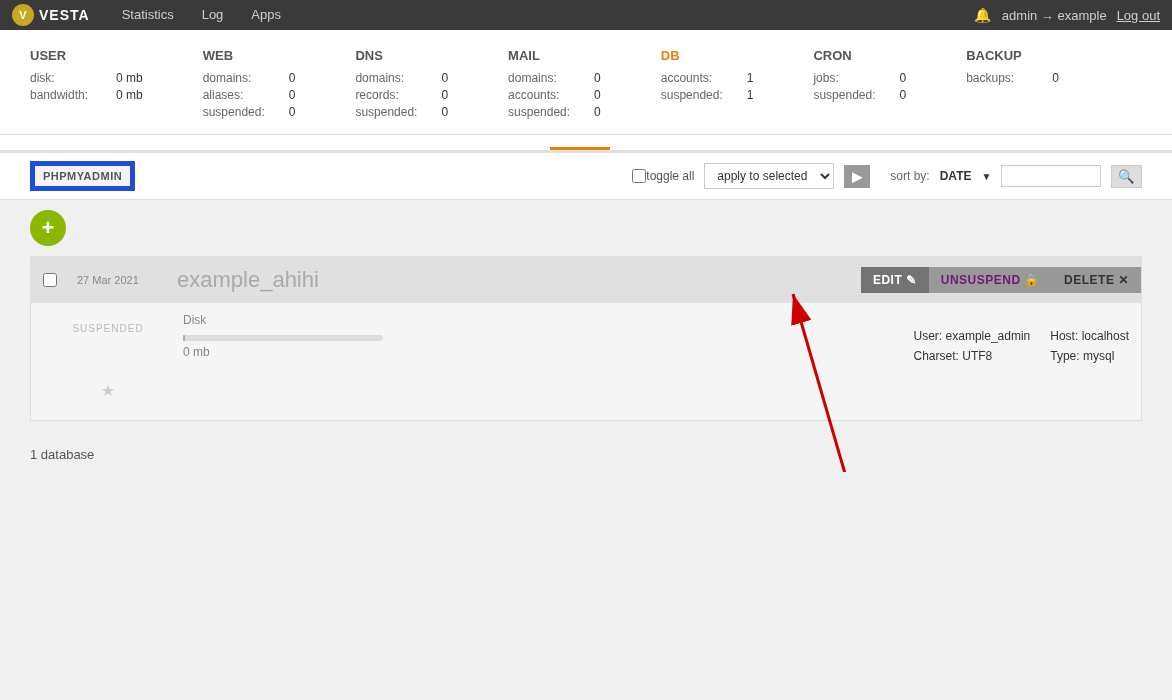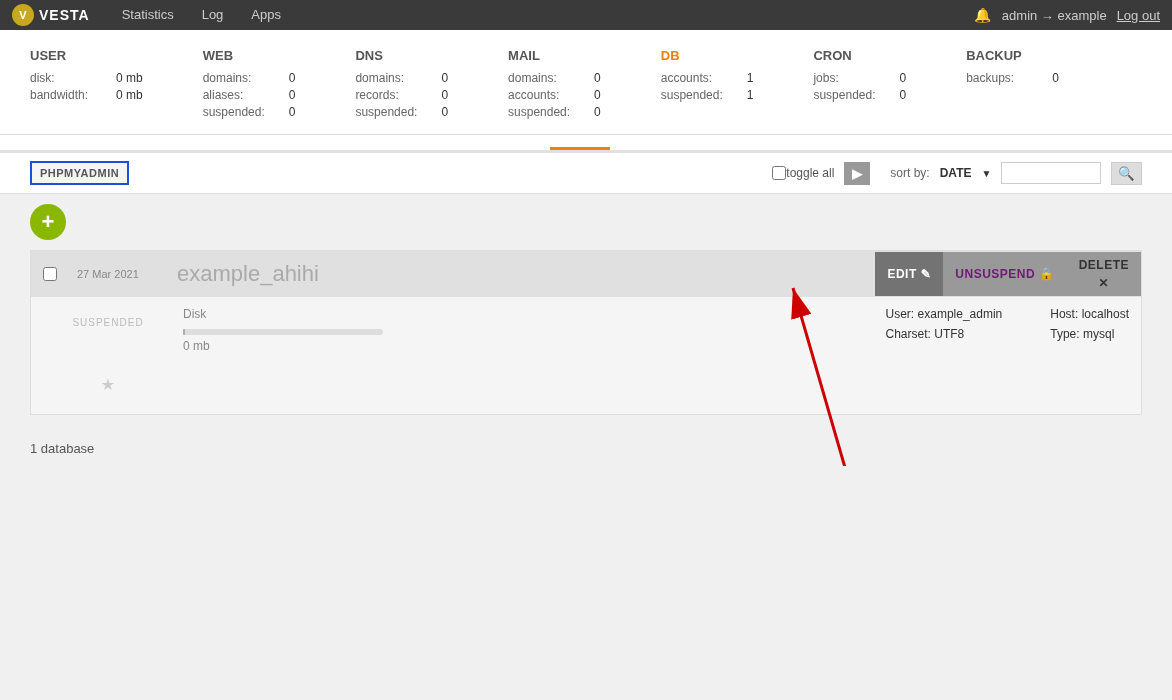--- a/index.html
+++ b/index.html
@@ -52,21 +52,21 @@
     .toolbar {
       background: white;
       padding: 8px 30px;
       display: flex;
       align-items: center;
       gap: 10px;
       border-bottom: 1px solid #ddd;
     }
     .toolbar .phpmyadmin-btn {
       font-size: 11px; color: #555; text-transform: uppercase; font-weight: bold;
-      letter-spacing: 0.5px; padding: 4px 8px; border: 2px solid #1d4ed8; background: #f5f5f5;
+      letter-spacing: 0.5px; padding: 4px 8px; border: 5px solid #1d4ed8; background: #f5f5f5;
       cursor: pointer;
     }
     .toolbar-spacer { flex: 1; }
     .toggle-all-wrap { display: flex; align-items: center; font-size: 12px; color: #555; }
     .toggle-all-wrap input[type=checkbox] { width: 14px; height: 14px; }
     .apply-select {
       padding: 4px 8px; border: 1px solid #ccc; background: white; font-size: 12px;
       min-width: 130px; color: #333;
     }
     .apply-go-btn {
@@ -99,21 +99,21 @@
       margin-bottom: 0;
       position: relative;
     }
     .db-card-checkbox { width: 14px; height: 14px; }
     .action-btn {
       padding: 6px 12px; font-size: 12px; text-transform: uppercase; font-weight: bold;
       letter-spacing: 0.5px; border: none; cursor: pointer; display: flex; align-items: center; gap: 4px;
     }
     .edit-btn { background: #737373; color: white; }
     .unsuspend-btn { background: #999; color: #701a75; }
-    .delete-btn { background: #999; color: #333; flex-direction: column; }
+    .delete-btn { background: #999; color: #333; }
 
     .db-card-body {
       padding: 10px 12px;
       display: flex;
       gap: 0;
       background: #f5f5f5;
     }
     .db-card-suspended {
       display: flex; flex-direction: column; align-items: center;
       width: 130px; padding: 10px 0;
@@ -125,21 +125,21 @@
     .star-icon { color: #ccc; font-size: 16px; margin-top: 10px; }
 
     .db-card-disk {
       flex: 1; padding: 0 10px;
     }
     .disk-label { font-size: 12px; color: #888; margin-bottom: 8px; }
     .disk-bar-bg { background: #ddd; height: 6px; border-radius: 3px; width: 200px; margin-bottom: 4px; }
     .disk-bar-fill { background: #aaa; height: 6px; border-radius: 3px; width: 2px; }
     .disk-val { font-size: 12px; color: #888; }
 
-    .db-card-info { display: flex; gap: 48px; padding-top: 0; }
+    .db-card-info { display: flex; gap: 20px; padding-top: 0; margin-top: 16px; }
     .db-info-col { display: flex; flex-direction: column; gap: 6px; }
     .db-info-row { font-size: 12px; color: #888; }
     .db-info-row span { color: #333; }
 
     .db-count {
       padding: 16px 30px 10px 30px;
       font-size: 13px; color: #555;
     }
   </style>
 </head>
@@ -263,20 +263,23 @@
   <div style="display: inline-block; width: 60px; height: 3px; background: #e8820a; position: relative; top: 3px;"></div>
 </div>
 
 <div class="toolbar">
   <button class="phpmyadmin-btn">PHPMYADMIN</button>
   <div class="toolbar-spacer"></div>
   <div class="toggle-all-wrap">
     <input type="checkbox" style="">
     <span>toggle all</span>
   </div>
+  <select class="apply-select">
+    <option>apply to selected</option>
+  </select>
   <button class="apply-go-btn">▶</button>
   <span class="sort-label">sort by:</span>
   <span class="sort-value">DATE</span>
   <span class="sort-arrow">▼</span>
   <input type="text" class="search-input" style="">
   <button class="search-btn">
     <span>🔍</span>
   </button>
 </div>
 

